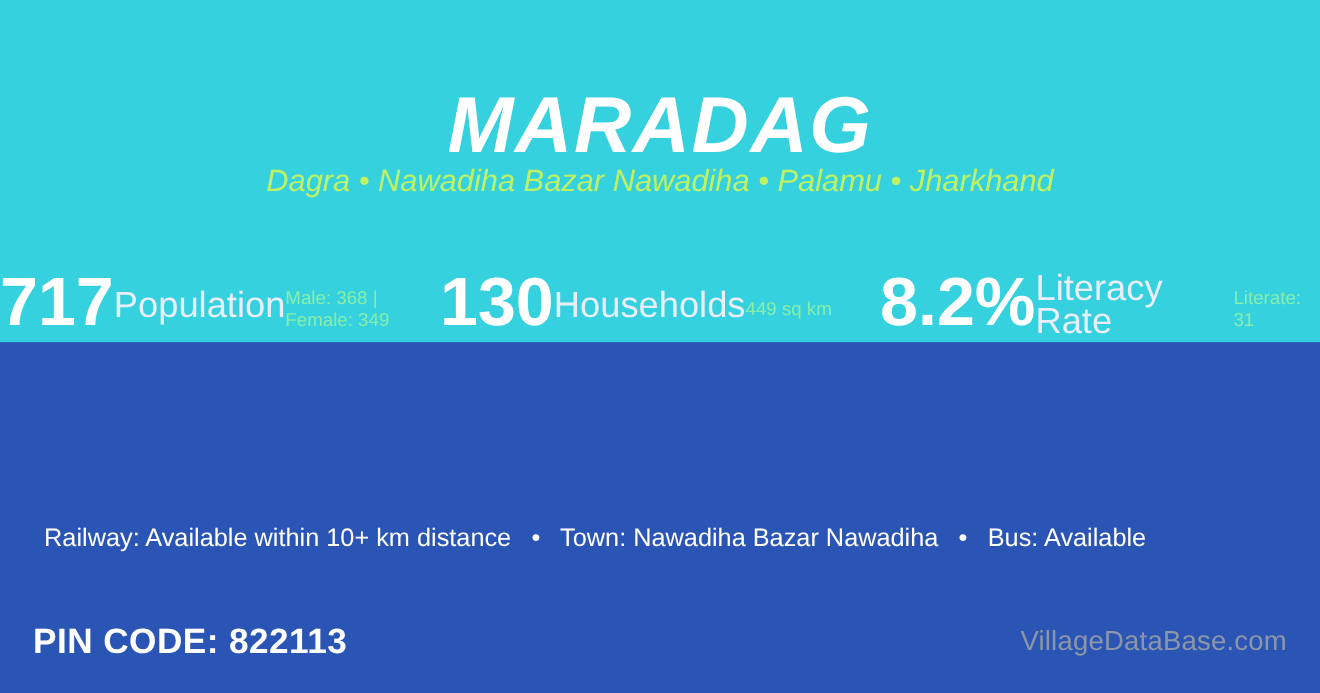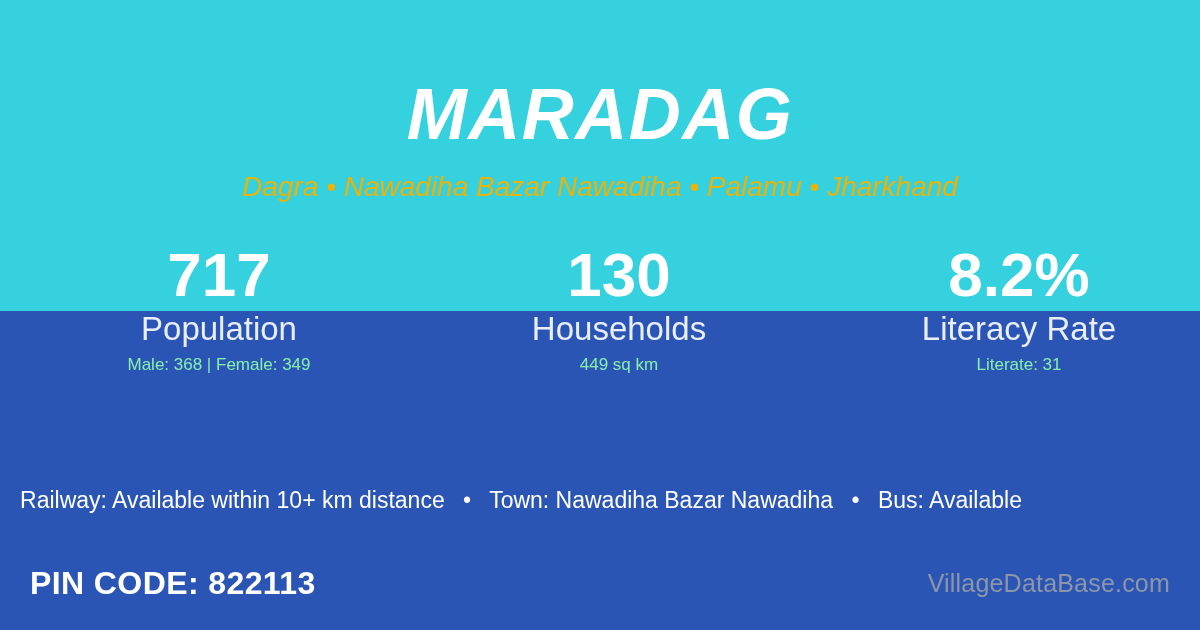--- a/index.html
+++ b/index.html
@@ -51,44 +51,42 @@
   .village-title {
     font-size: 72px;
     font-weight: bold;
     color: #ffffff;
     letter-spacing: 1.5px;
     line-height: 1;
     margin: 0;
     text-align: center;
   }
   .village-breadcrumb {
-    margin-top: 22px;
     font-size: 28px;
     font-weight: 400;
-    color: #eab308;
+    color: #bef264;
     line-height: 1.1;
     text-align: center;
     white-space: nowrap;
   }
 
   
   .stats-row {
     position: absolute;
     top: 240px;
     left: 0;
     width: 1200px;
     display: flex;
     flex-direction: row;
   }
   .stat-col {
     width: 400px;
     display: flex;
-    flex-direction: column;
+    flex-direction: row;
     align-items: center;
-    margin-left: 38px;
   }
   .stat-value {
     font-size: 62px;
     font-weight: bold;
     color: #ffffff;
     line-height: 70px;
     height: 70px;
     letter-spacing: 0px;
   }
   .stat-label {
@@ -102,24 +100,24 @@
     margin-top: 11px;
     font-size: 17px;
     font-weight: 400;
     color: #86efac;
     line-height: 20px;
   }
 
   
   .amenities {
     position: absolute;
-    top: 485px;
+    top: 473px;
     left: 0;
     width: 1042px;
-    text-align: center;
+    text-align: right;
     font-size: 23px;
     font-weight: 400;
     color: #ffffff;
     line-height: 30px;
     white-space: nowrap;
   }
   .amenity-sep {
     display: inline-block;
     padding: 0 12px;
     color: #ffffff;

